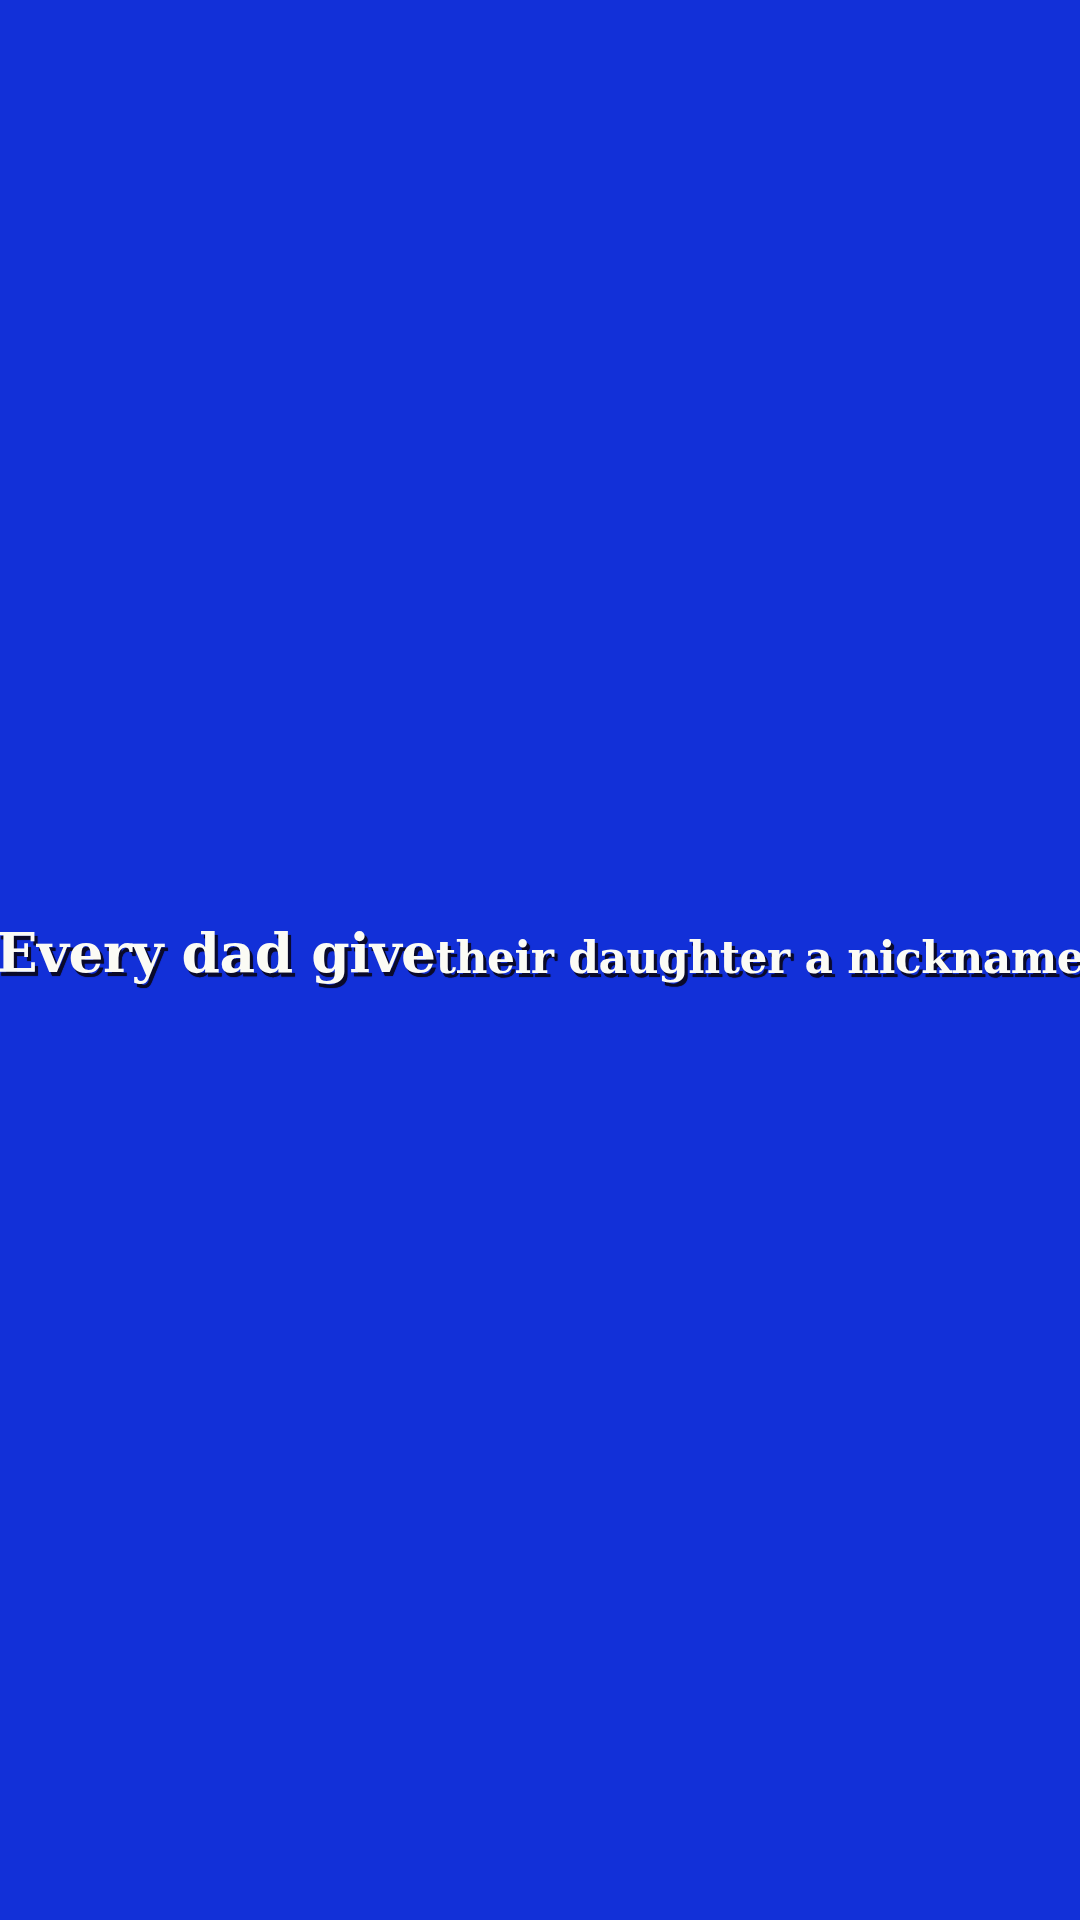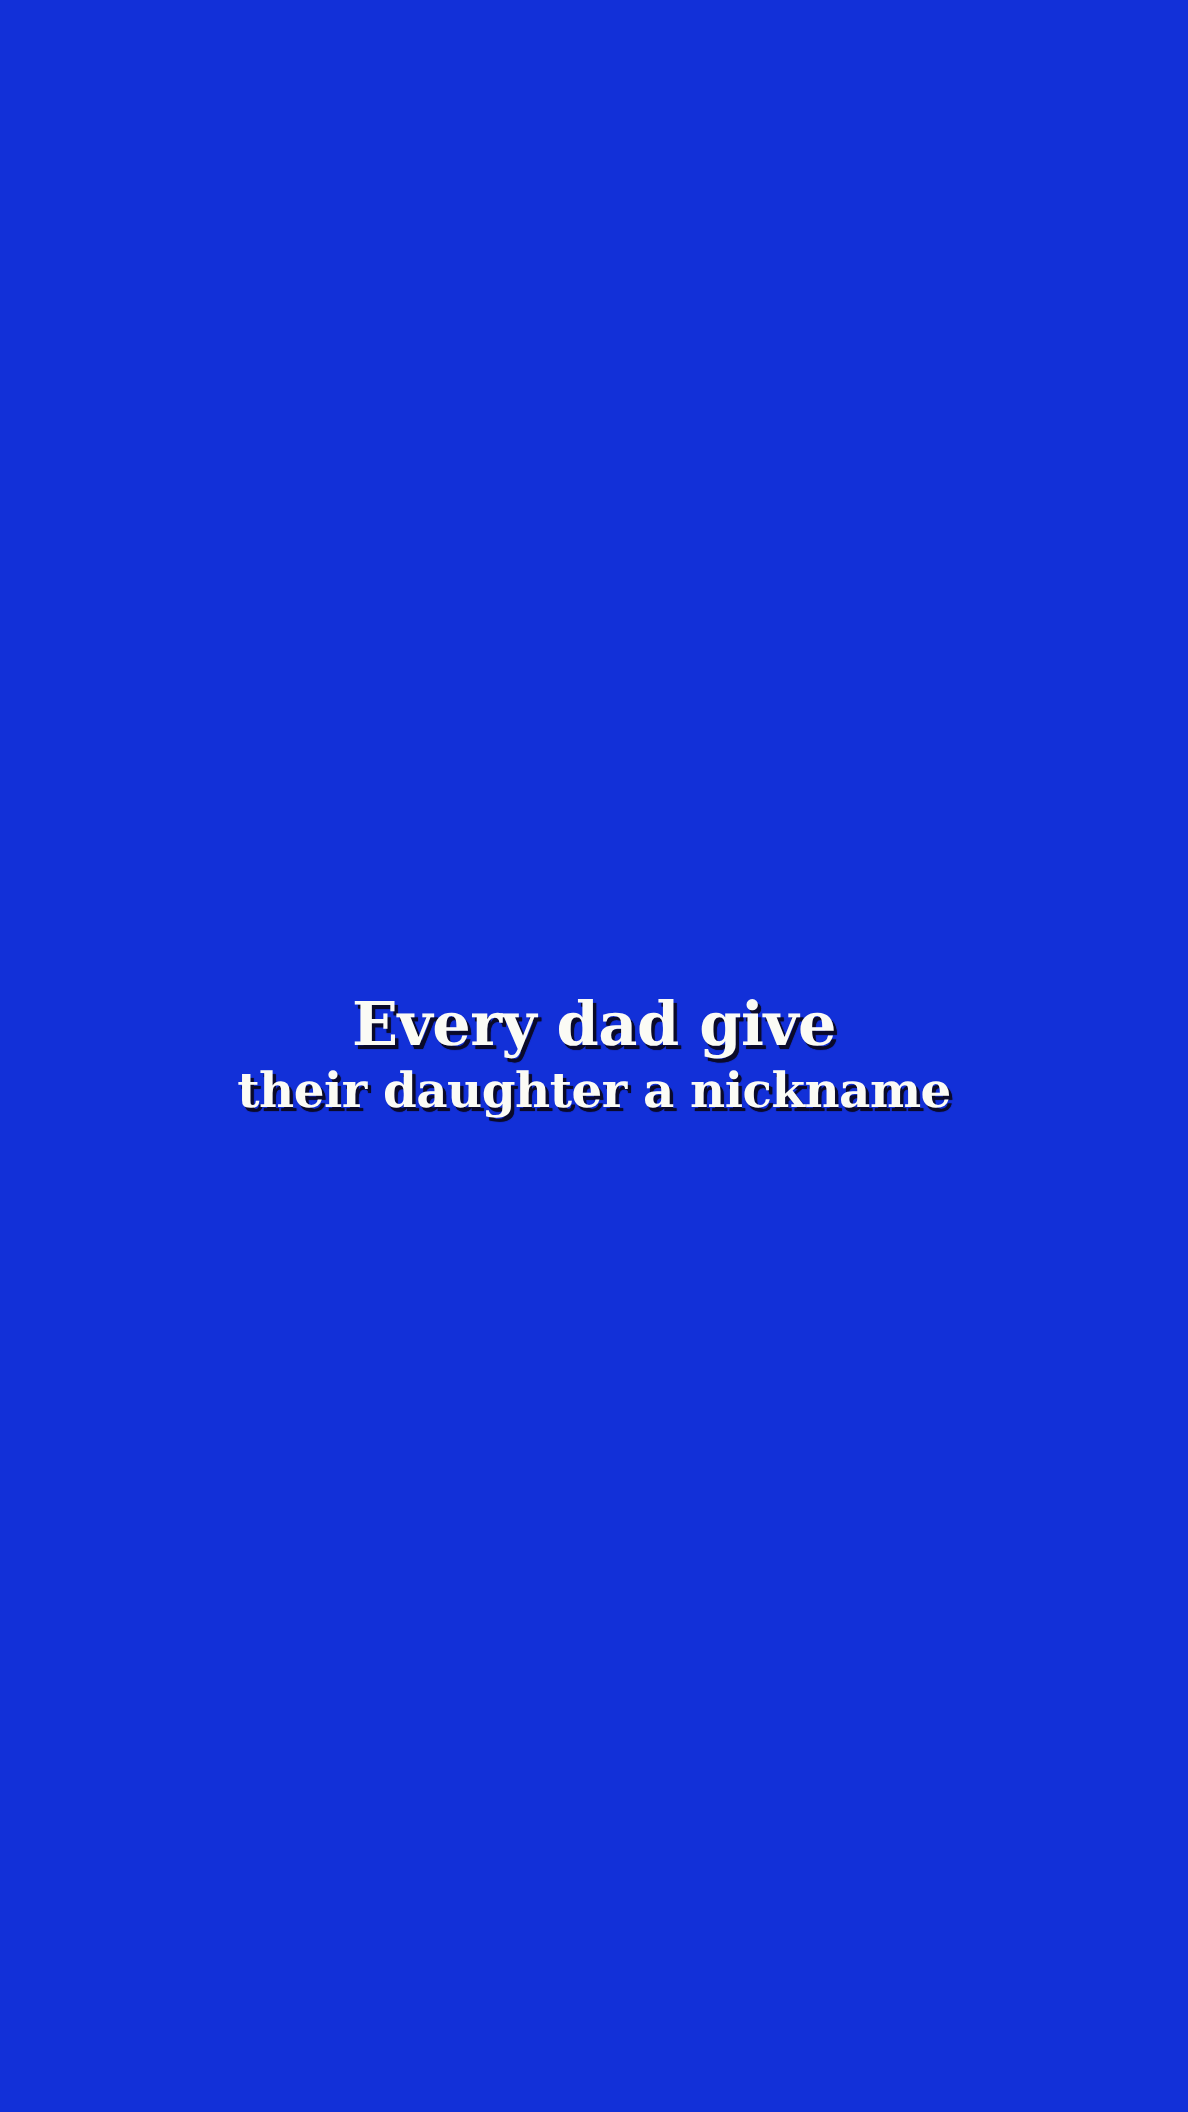--- a/index.html
+++ b/index.html
@@ -24,21 +24,21 @@
   }
 
   
   #caption-block {
     position: absolute;
     left: 0;
     top: 0;
     width: 1080px;
     height: 1920px;
     display: flex;
-    flex-direction: column;
+    flex-direction: row;
     align-items: center;
     justify-content: center;
     
     padding-bottom: 4px;
     box-sizing: border-box;
   }
 
   .caption-line {
     display: block;
     text-align: center;

